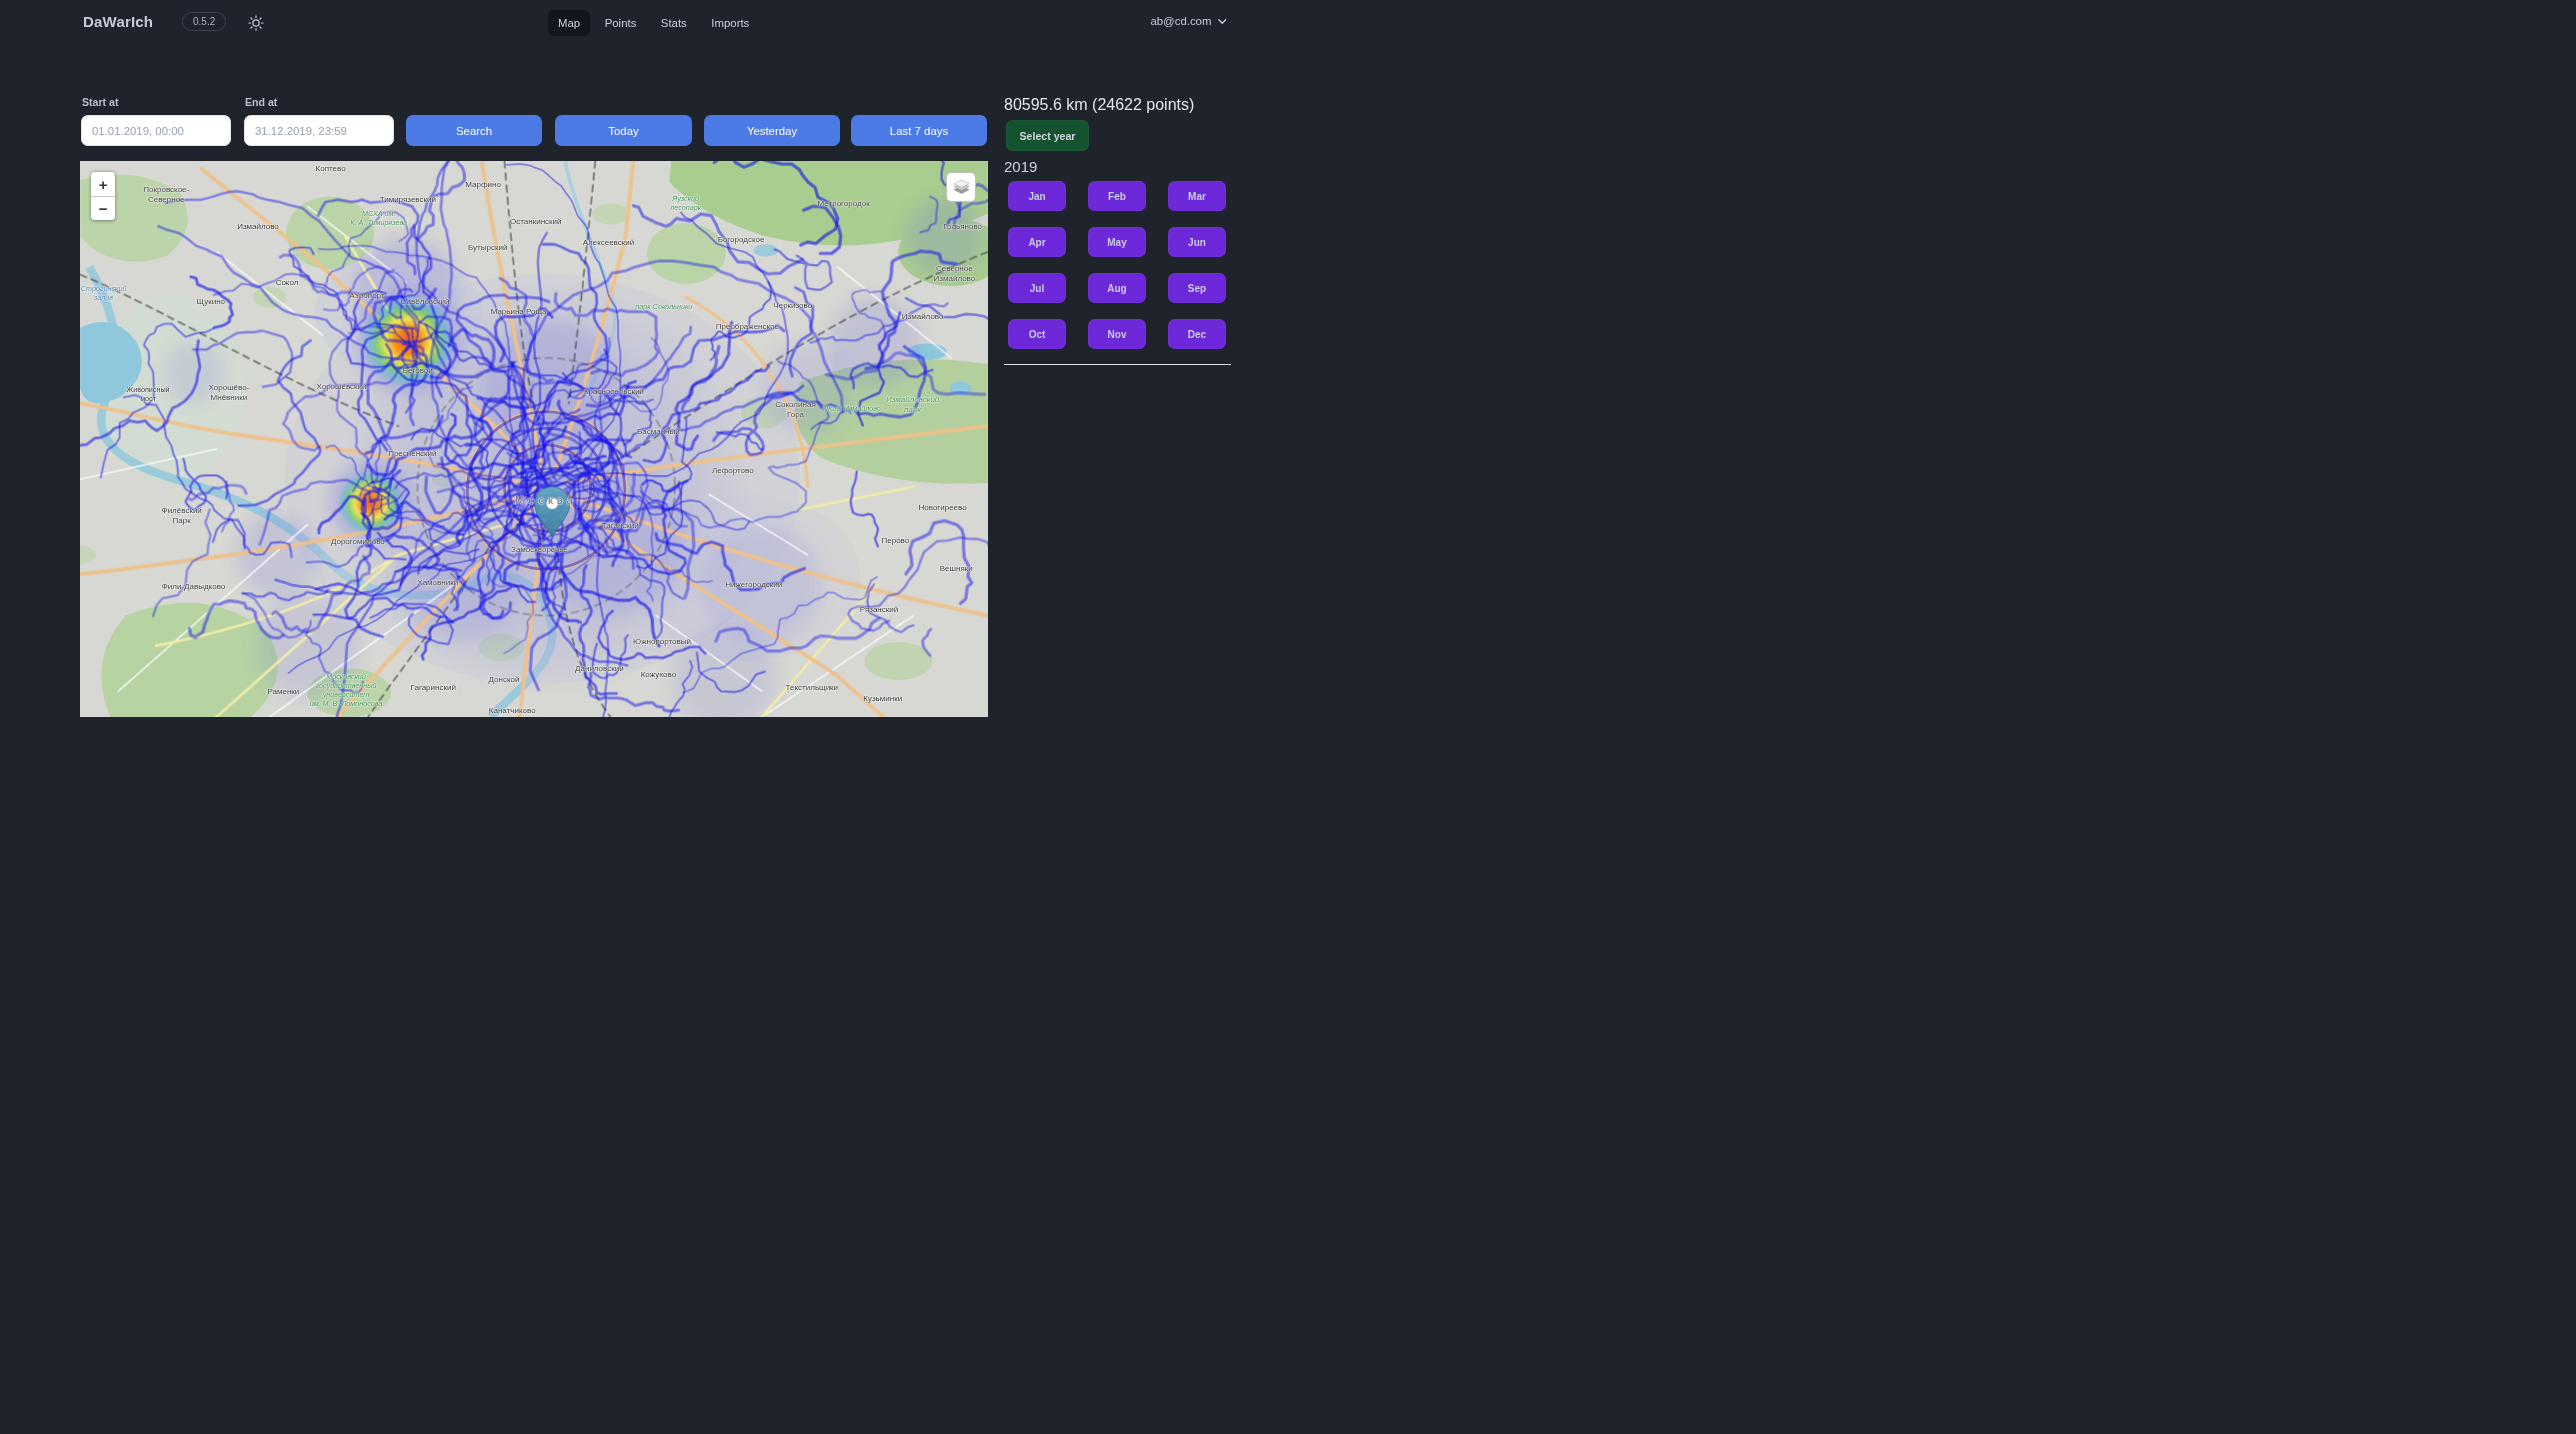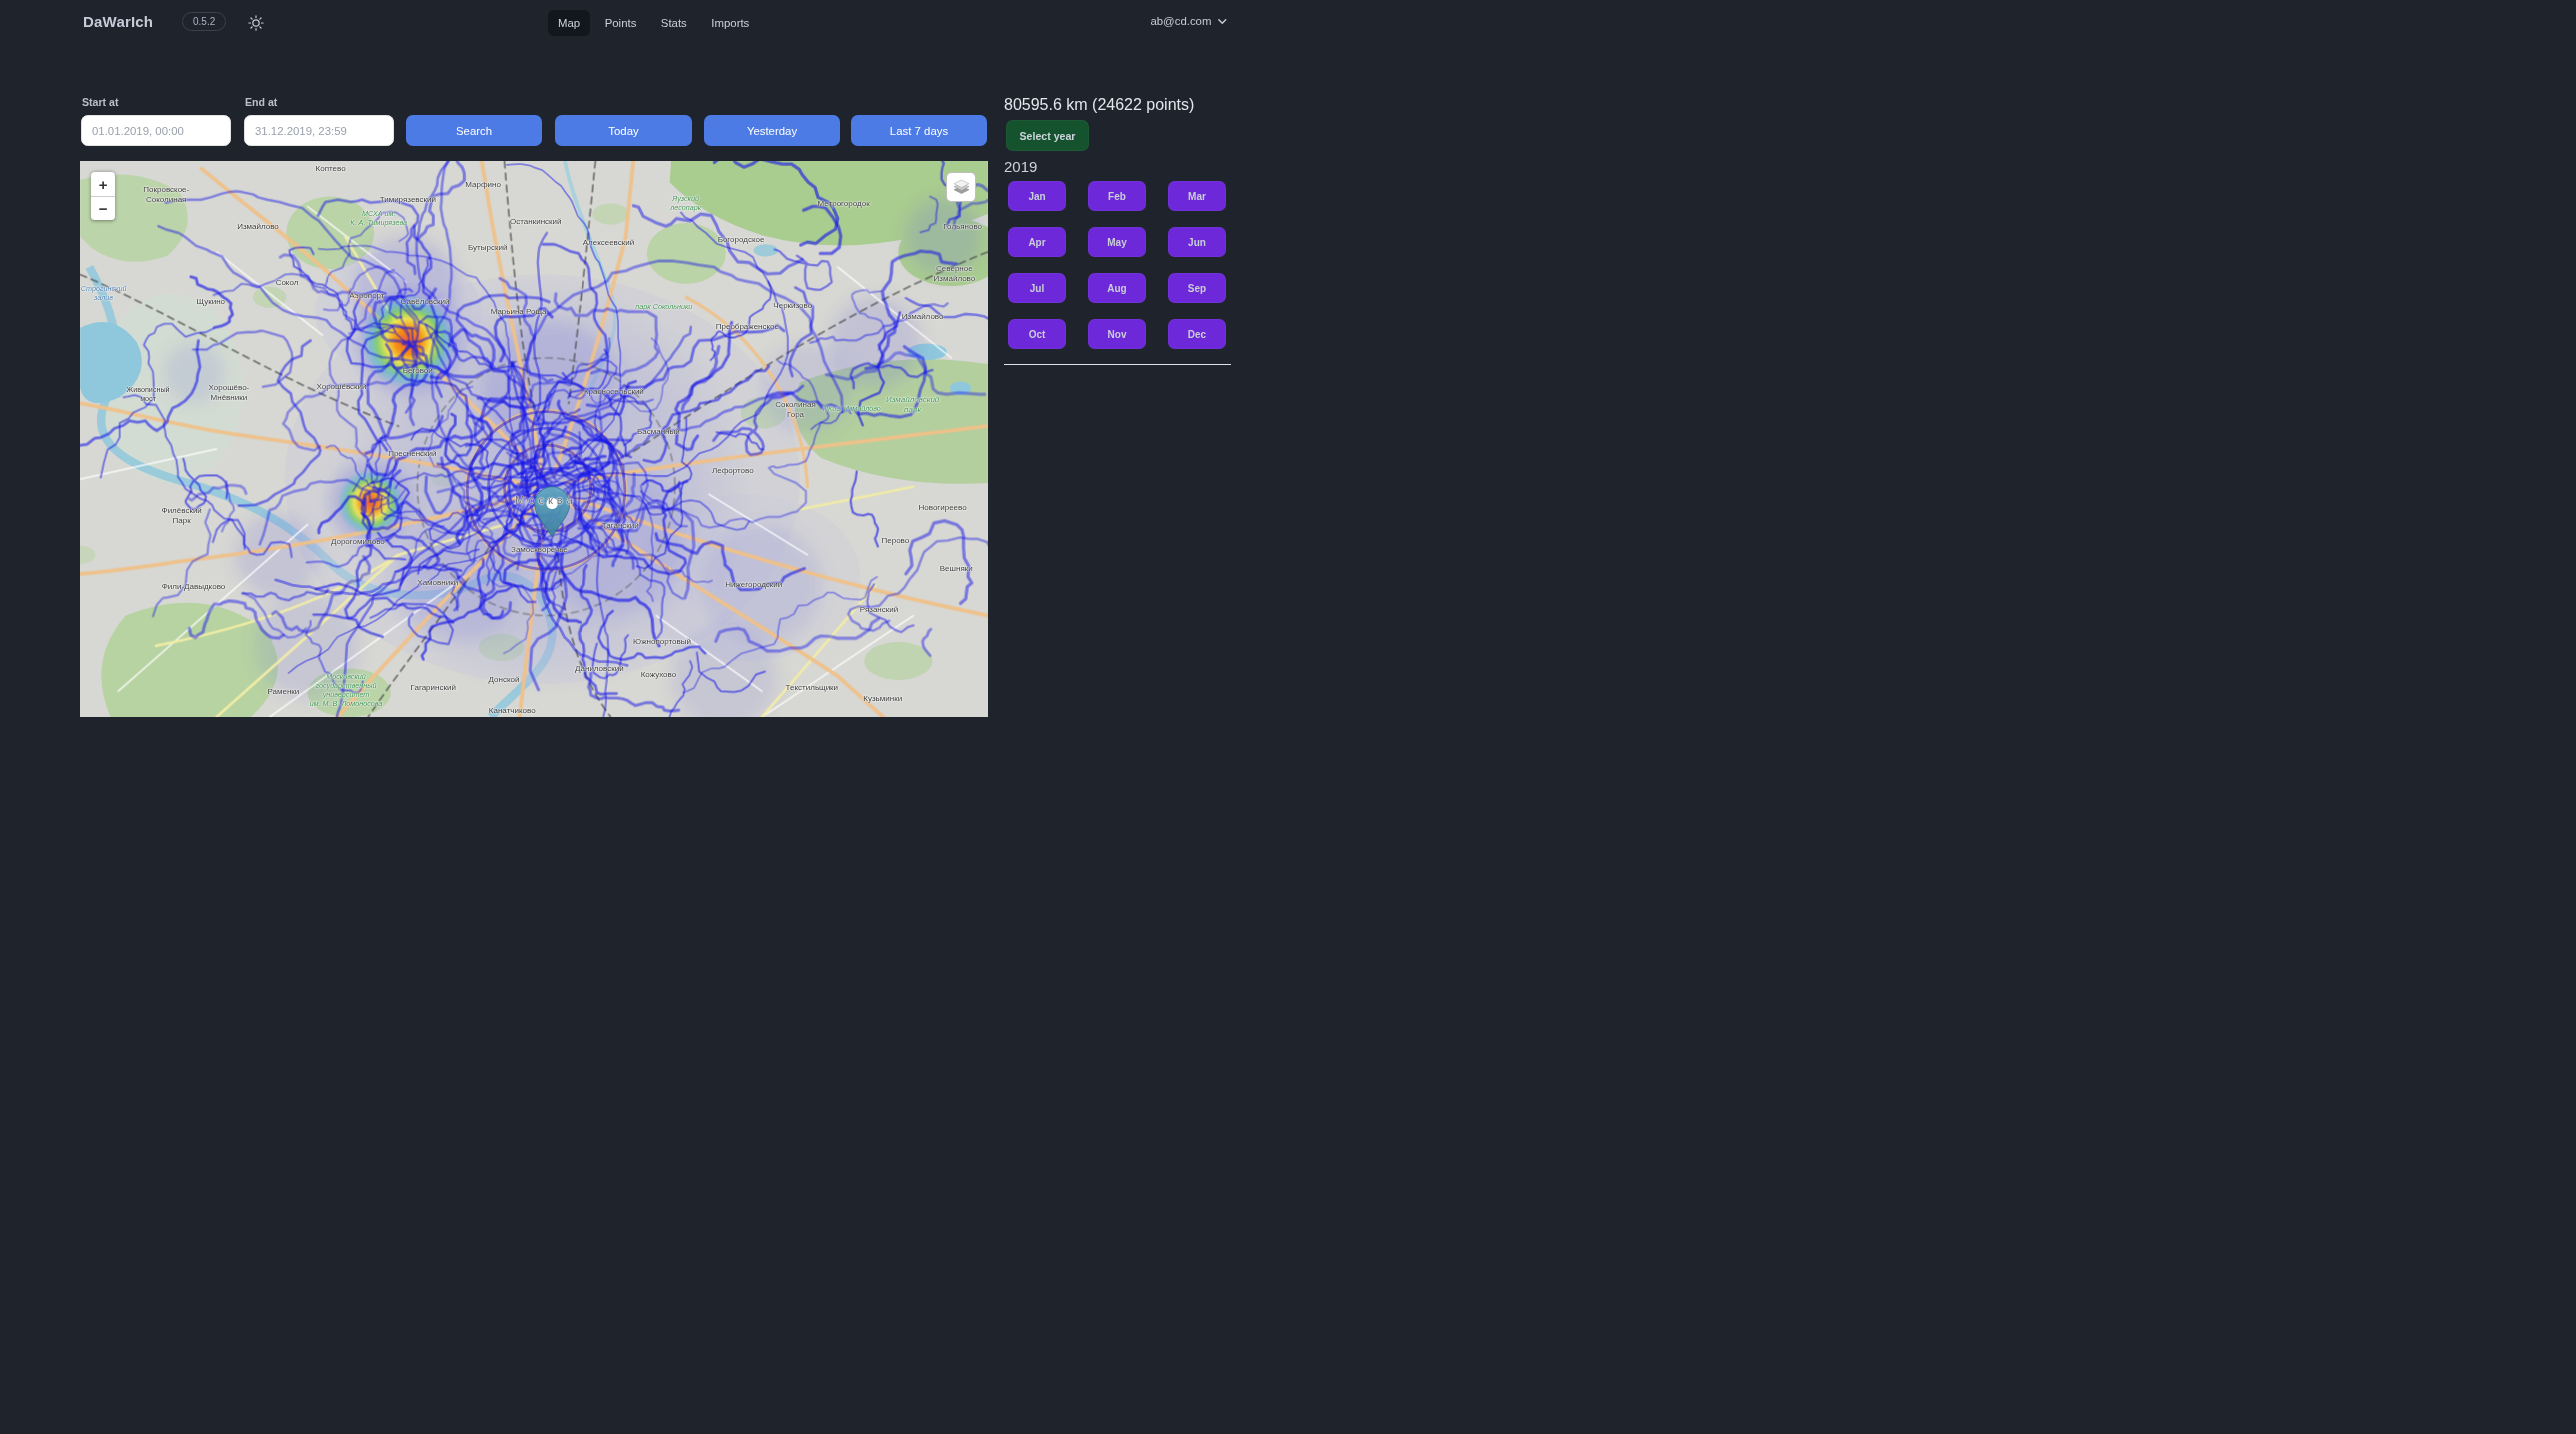--- a/index.html
+++ b/index.html
@@ -431,21 +431,21 @@
       <g>
         <path d="M623,496 C611,477 600,467 600,453 a23,23 0 1 1 46,0 c0,14 -11,24 -23,43 Z" fill="url(#pin)" stroke="#2e6a8a" stroke-width="1" opacity=".95"></path>
         <circle cx="623" cy="452" r="7.5" fill="#ffffff"></circle>
       </g>
     </svg>
 
     <div class="map-labels">
         <span class="mlbl" style="left: 46.2%; top: -0.6%;">Ростокино</span>
         <span class="mlbl" style="left: 27.6%; top: 1.5%;">Коптево</span>
         <span class="mlbl" style="left: 9.5%; top: 6.1%;">Покровское-
-Соколиная</span>
+Северное</span>
         <span class="mlbl" style="left: 36.1%; top: 7%;">Тимирязевский</span>
         <span class="mlbl" style="left: 44.4%; top: 4.3%;">Марфино</span>
         <span class="mlbl" style="left: 50.2%; top: 10.9%;">Останкинский</span>
         <span class="mlbl" style="left: 19.6%; top: 11.8%;">Измайлово</span>
         <span class="mlbl park sm" style="left: 32.9%; top: 10.3%;">МСХА им.
 К. А. Тимирязева</span>
         <span class="mlbl" style="left: 44.9%; top: 15.6%;">Бутырский</span>
         <span class="mlbl" style="left: 58.2%; top: 14.8%;">Алексеевский</span>
         <span class="mlbl" style="left: 72.8%; top: 14.2%;">Богородское</span>
         <span class="mlbl" style="left: 84.1%; top: 7.8%;">Метрогородок</span>

